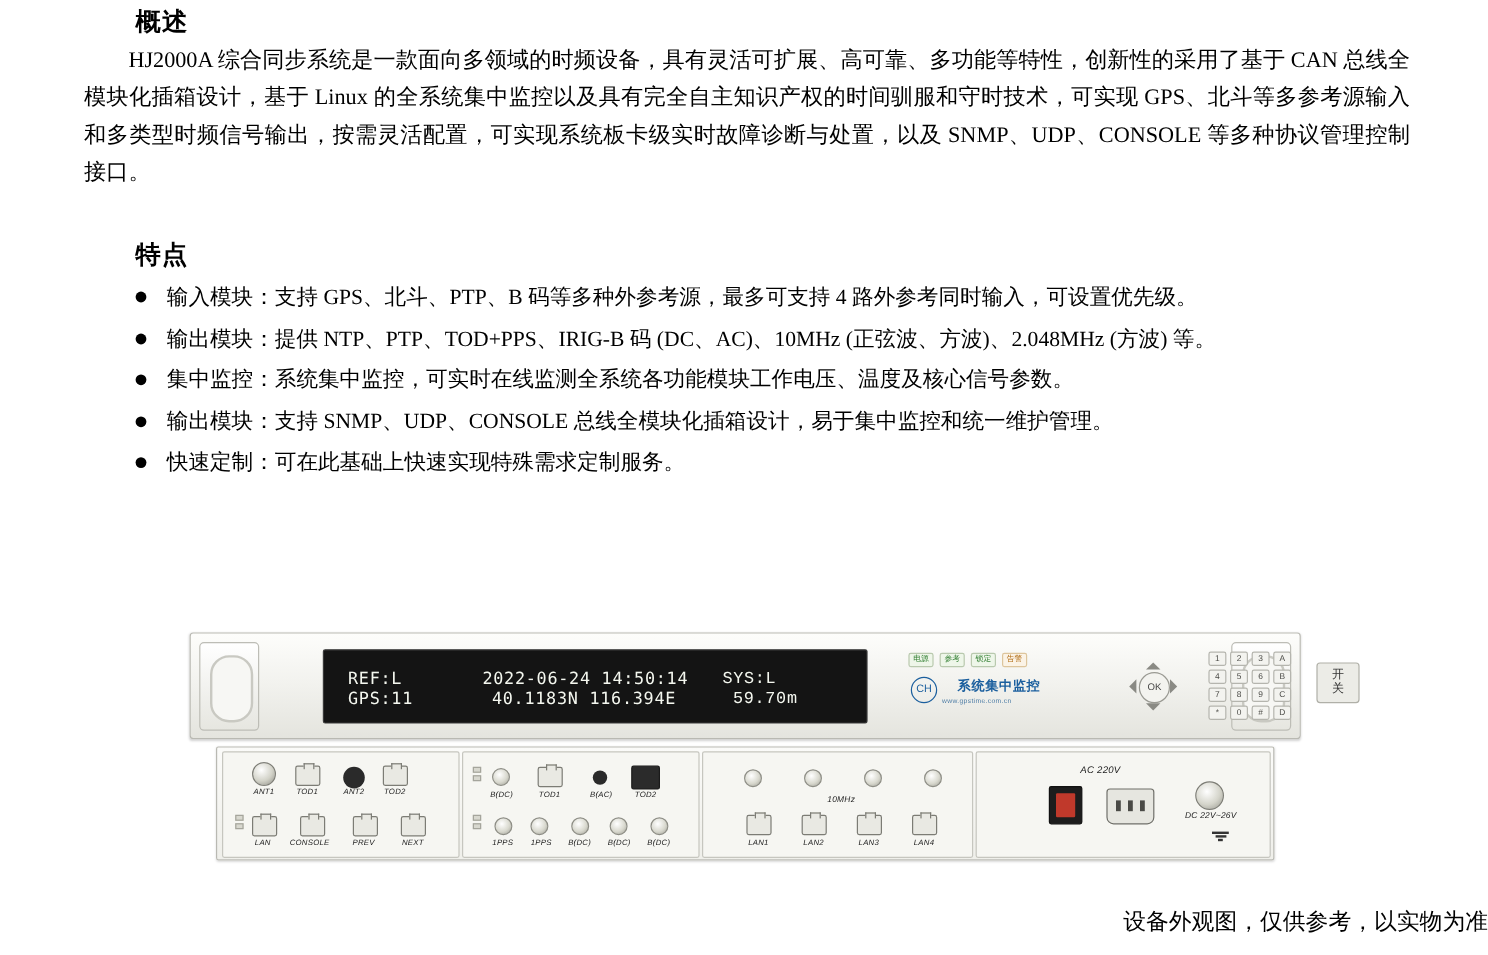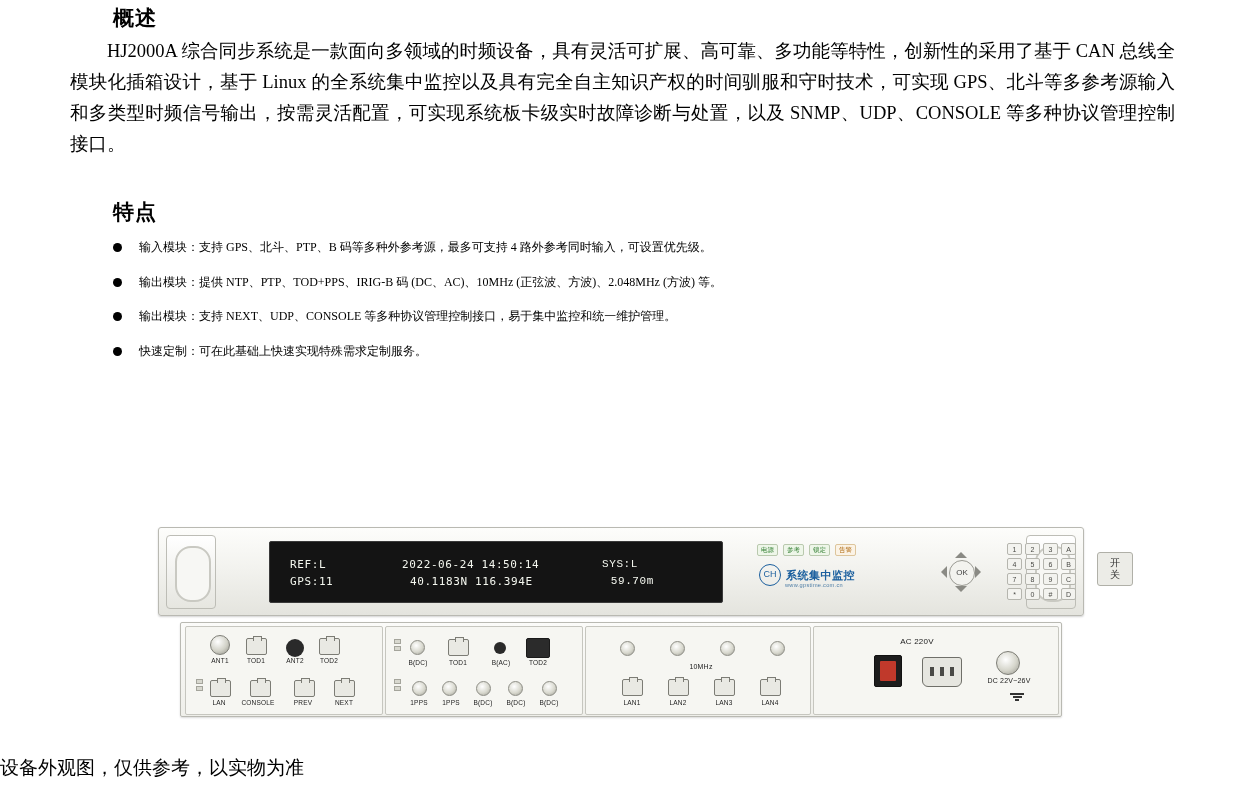--- a/index.html
+++ b/index.html
@@ -51,21 +51,21 @@
     top: 234px;
     width: 1070px;
     list-style: none;
     margin: 0;
     padding: 0;
   }
   #features-list li {
     position: relative;
     padding-left: 26px;
     margin-bottom: 8.5px;
-    font-size: 12px;
+    font-size: 18px;
     line-height: 26px;
     white-space: nowrap;
   }
   #features-list li .bullet {
     position: absolute;
     left: 0;
     top: 9px;
     width: 9px;
     height: 9px;
     background: #000;
@@ -119,21 +119,21 @@
     border: 1px solid #3a3a3a;
     border-radius: 2px;
     overflow: hidden;
   }
   .lcd .lcd-row {
     position: absolute;
     left: 20px;
     width: 420px;
     color: #f4f7ef;
     font-family: "DejaVu Sans Mono", monospace;
-    font-size: 11px;
+    font-size: 14px;
     letter-spacing: 0.6px;
     display: flex;
   }
   .lcd .lcd-row.r1 { top: 16px; }
   .lcd .lcd-row.r2 { top: 33px; gap: 17px; }
   .lcd .c1 { width: 112px; }
   .lcd .c2 { width: 200px; }
   .lcd .c3 { width: 108px; font-family: Liberation Mono, monospace; }
 
   .status-strip {
@@ -151,22 +151,21 @@
     border-radius: 2px;
     padding: 1px 3px;
     line-height: 8px;
   }
   .status-strip .led.warn { color: #b06b12; border-color: #ddc59c; background: #fbf3e6; }
 
   .brand {
     position: absolute;
     left: 600px; top: 36px;
     display: flex;
-    align-items: center;
-    gap: 5px;
+    gap: 17px;
   }
   .brand .logo {
     width: 20px; height: 20px;
     border: 1.4px solid #1b5f9e;
     border-radius: 50%;
     color: #1b5f9e;
     font-family: "Liberation Sans", sans-serif;
     font-size: 9px;
     line-height: 18px;
     text-align: center;
@@ -252,20 +251,21 @@
 
   
   .unit-bottom {
     position: absolute;
     left: 22px; top: 95px;
     width: 880px; height: 93px;
     background: linear-gradient(180deg,#fbfbf9 0%, #efefea 100%);
     border: 1px solid #b9b9b2;
     border-radius: 2px;
     box-shadow: 0 1px 2px rgba(0,0,0,.15);
+    font-style: italic;
   }
   .slot {
     position: absolute;
     top: 3px;
     height: 87px;
     border: 1px solid #c6c6bf;
     border-radius: 2px;
     background: #f6f6f2;
   }
   .port-label {
@@ -380,21 +380,21 @@
     margin: 0 auto 1.6px;
   }
   .ground span:nth-child(1) { width: 14px; }
   .ground span:nth-child(2) { width: 9px; }
   .ground span:nth-child(3) { width: 4px; }
 
   #caption {
     position: absolute;
     left: 0; top: 755px;
     width: 1240px;
-    text-align: left;
+    text-align: right;
     font-size: 19px;
   }
 </style>
 </head>
 <body>
 
 <div class="page">
 
   <div class="section-title" id="overview-title">概述</div>
   <div id="overview-paragraph">HJ2000A 综合同步系统是一款面向多领域的时频设备，具有灵活可扩展、高可靠、多功能等特性，创新性的采用了基于 CAN 总线全模块化插箱设计，基于 Linux 的全系统集中监控以及具有完全自主知识产权的时间驯服和守时技术，可实现 GPS、北斗等多参考源输入和多类型时频信号输出，按需灵活配置，可实现系统板卡级实时故障诊断与处置，以及 SNMP、UDP、CONSOLE 等多种协议管理控制接口。</div>
@@ -405,21 +405,25 @@
     <li>
       <span class="bullet"></span>
       <span class="flabel">输入模块：</span><span class="ftext">支持 GPS、北斗、PTP、B 码等多种外参考源，最多可支持 4 路外参考同时输入，可设置优先级。</span>
     </li>
     <li>
       <span class="bullet"></span>
       <span class="flabel">输出模块：</span><span class="ftext">提供 NTP、PTP、TOD+PPS、IRIG-B 码 (DC、AC)、10MHz (正弦波、方波)、2.048MHz (方波) 等。</span>
     </li>
     <li>
       <span class="bullet"></span>
-      <span class="flabel">输出模块：</span><span class="ftext">支持 NEXT、UDP、CONSOLE 等多种协议管理控制接口，易于集中监控和统一维护管理。</span>
+      <span class="flabel">集中监控：</span><span class="ftext">系统集中监控，可实时在线监测全系统各功能模块工作电压、温度及核心信号参数。</span>
+    </li>
+    <li>
+      <span class="bullet"></span>
+      <span class="flabel">输出模块：</span><span class="ftext">支持 SNMP、UDP、CONSOLE 总线全模块化插箱设计，易于集中监控和统一维护管理。</span>
     </li>
     <li>
       <span class="bullet"></span>
       <span class="flabel">快速定制：</span><span class="ftext">可在此基础上快速实现特殊需求定制服务。</span>
     </li>
   </ul>
 
   <div id="device-figure">
 
     <div class="unit-top">

